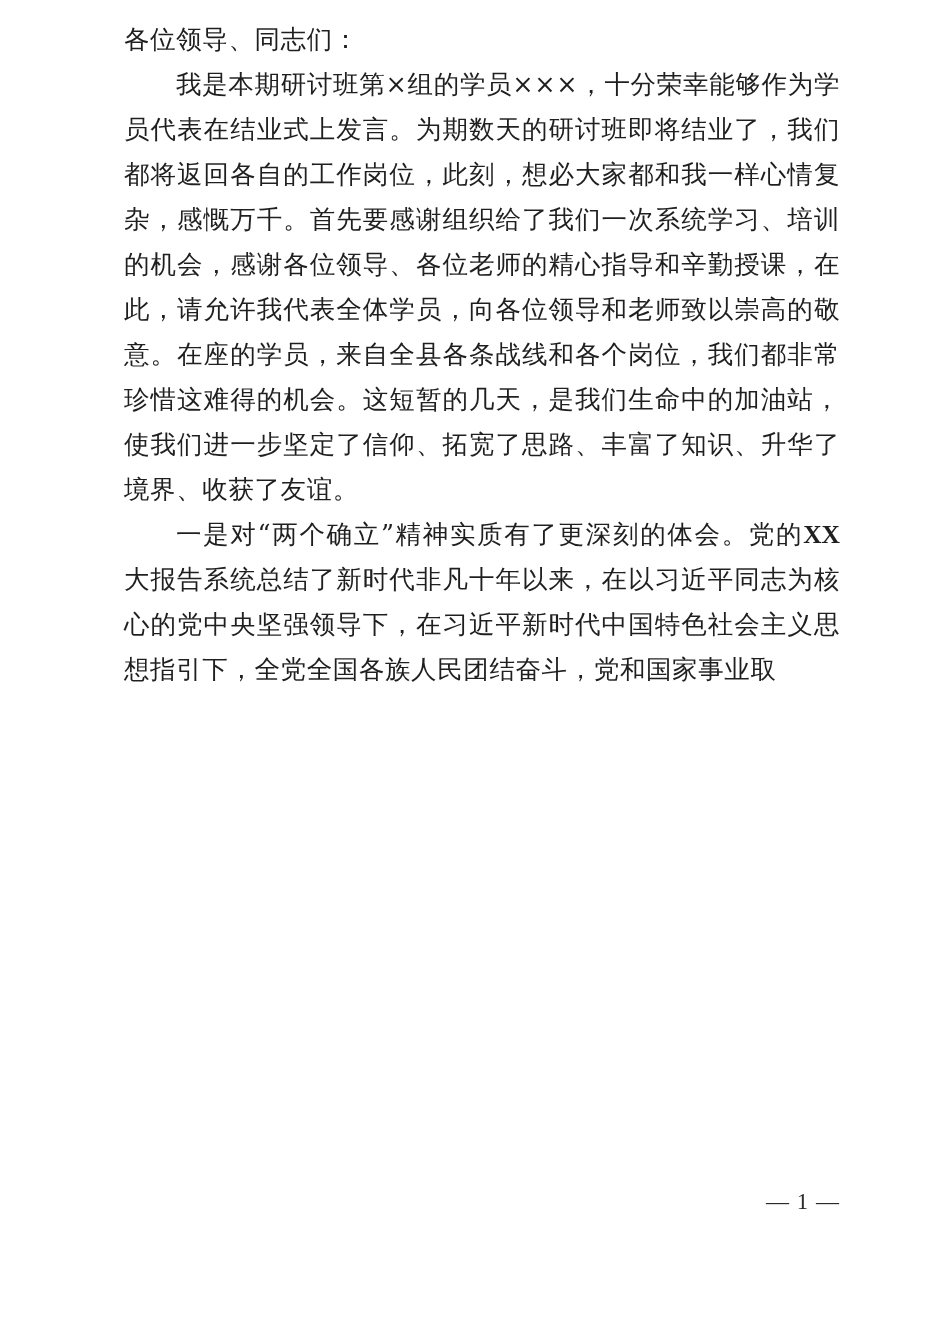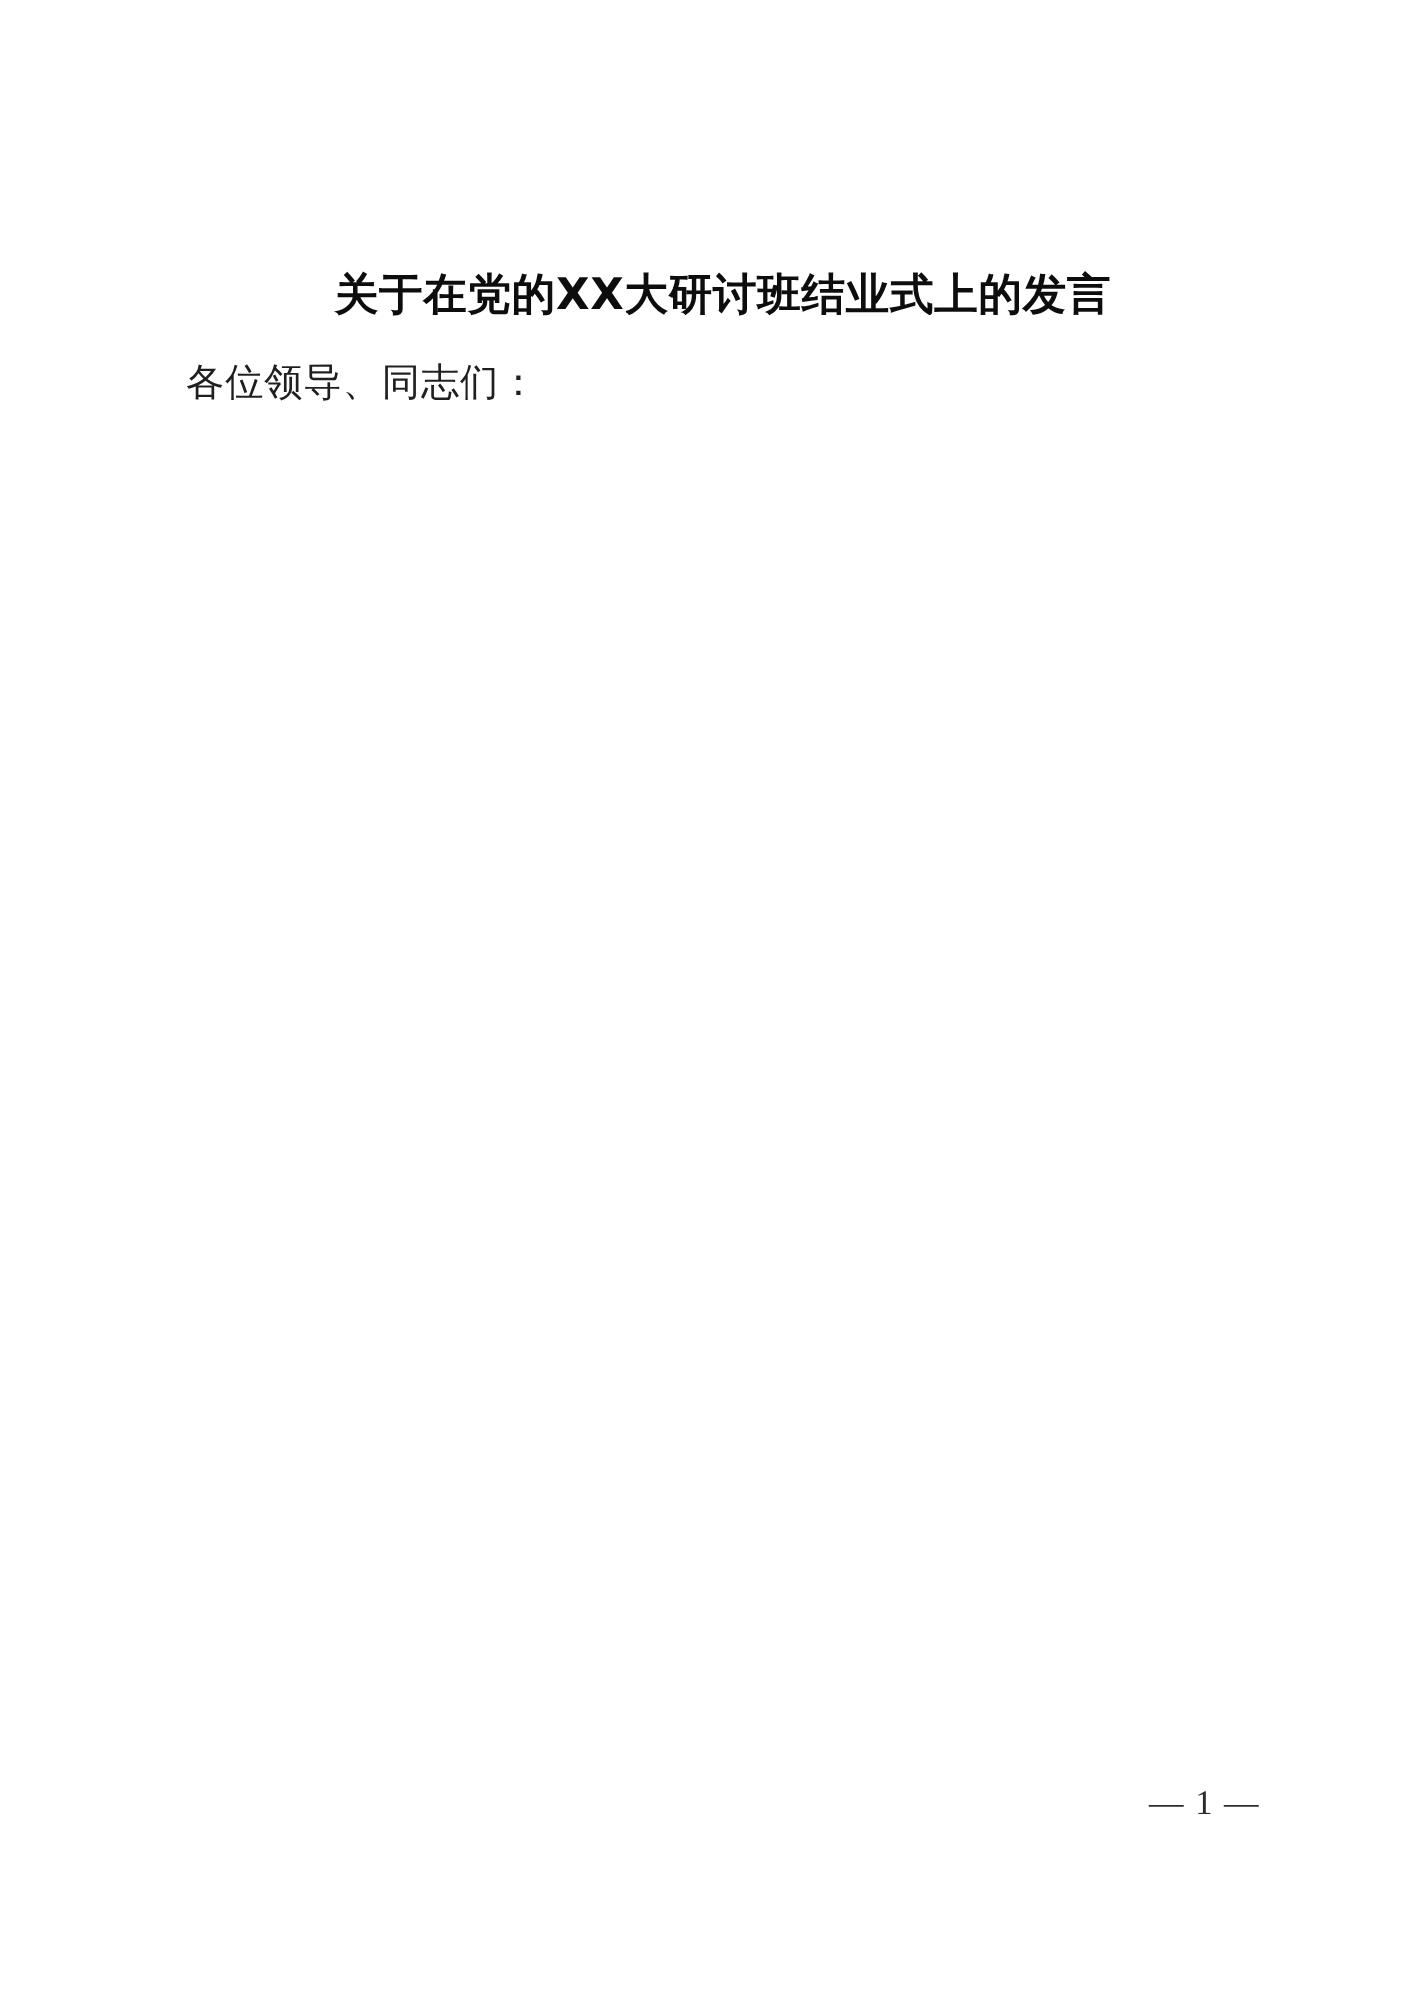--- a/index.html
+++ b/index.html
@@ -94,24 +94,25 @@
     white-space: pre;
   }
 </style>
 </head>
 <body>
 
 <div class="page">
 
   <div class="content">
 
-    <h1 class="doc-title">关于在党的<span class="lat">XX</span>大研讨班结业式上的发言</h1>
 
     <p class="salutation">各位领导、同志们：</p>
 
+    <p class="para">我是本期研讨班第×组的学员×××，十分荣幸能够作为学员代表在结业式上发言。为期数天的研讨班即将结业了，我们都将返回各自的工作岗位，此刻，想必大家都和我一样心情复杂，感慨万千。首先要感谢组织给了我们一次系统学习、培训的机会，感谢各位领导、各位老师的精心指导和辛勤授课，在此，请允许我代表全体学员，向各位领导和老师致以崇高的敬意。在座的学员，来自全县各条战线和各个岗位，我们都非常珍惜这难得的机会。这短暂的几天，是我们生命中的加油站，使我们进一步坚定了信仰、拓宽了思路、丰富了知识、升华了境界、收获了友谊。</p>
 
 
+    <p class="para">一是对“两个确立”精神实质有了更深刻的体会。党的<span class="lat">XX</span>大报告系统总结了新时代非凡十年以来，在以习近平同志为核心的党中央坚强领导下，在习近平新时代中国特色社会主义思想指引下，全党全国各族人民团结奋斗，党和国家事业取</p>
 
   </div>
 
   <div class="footer">— 1 —</div>
 
 </div>
 
 </body></html>

